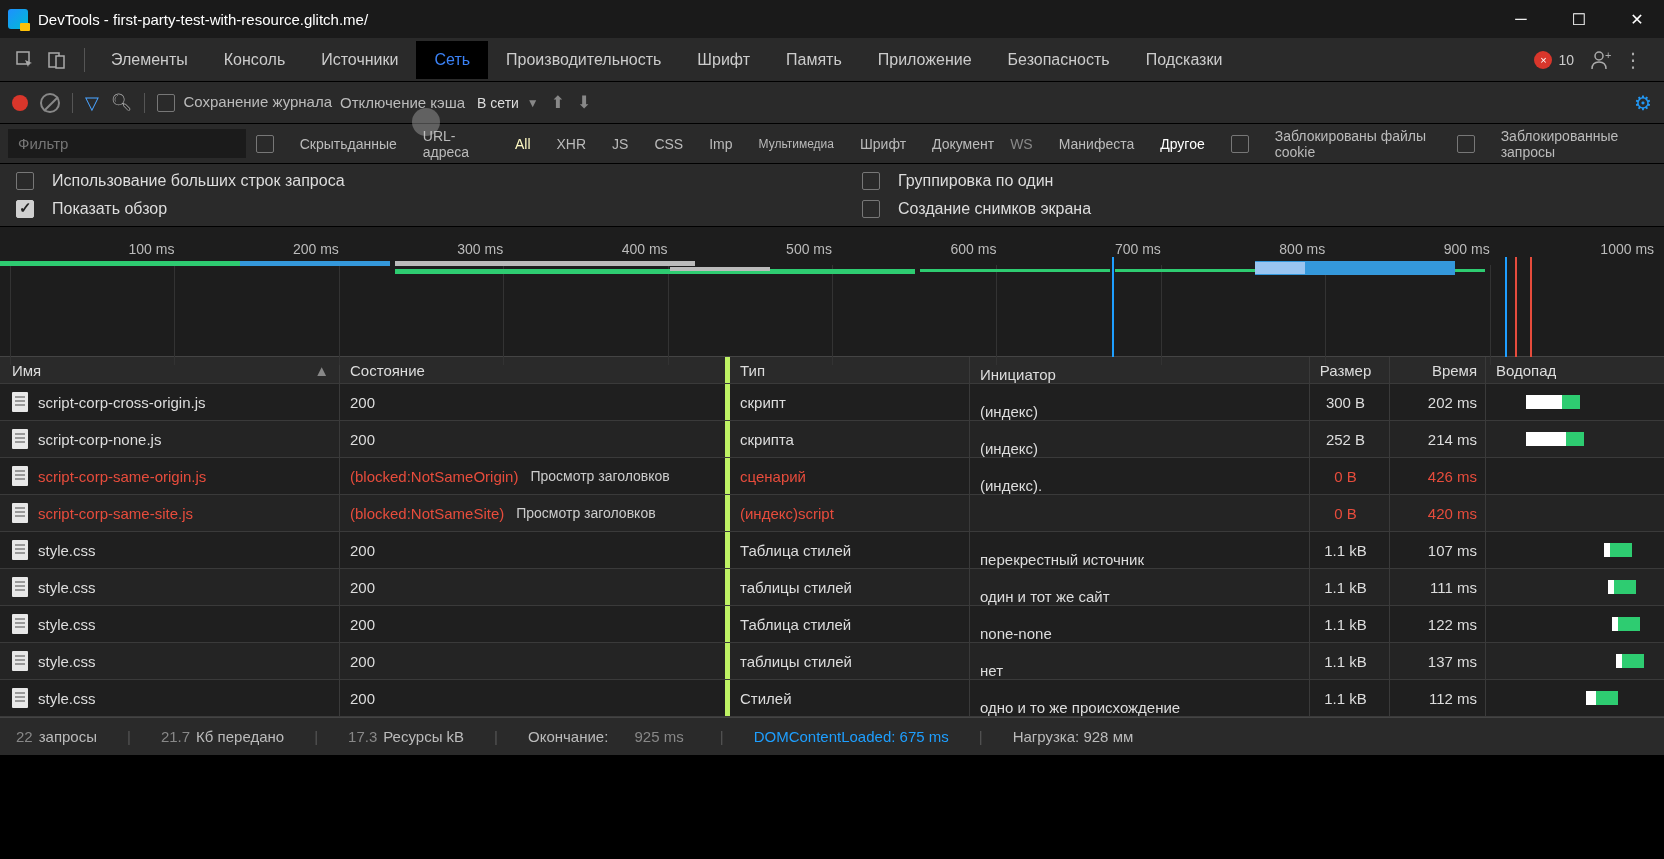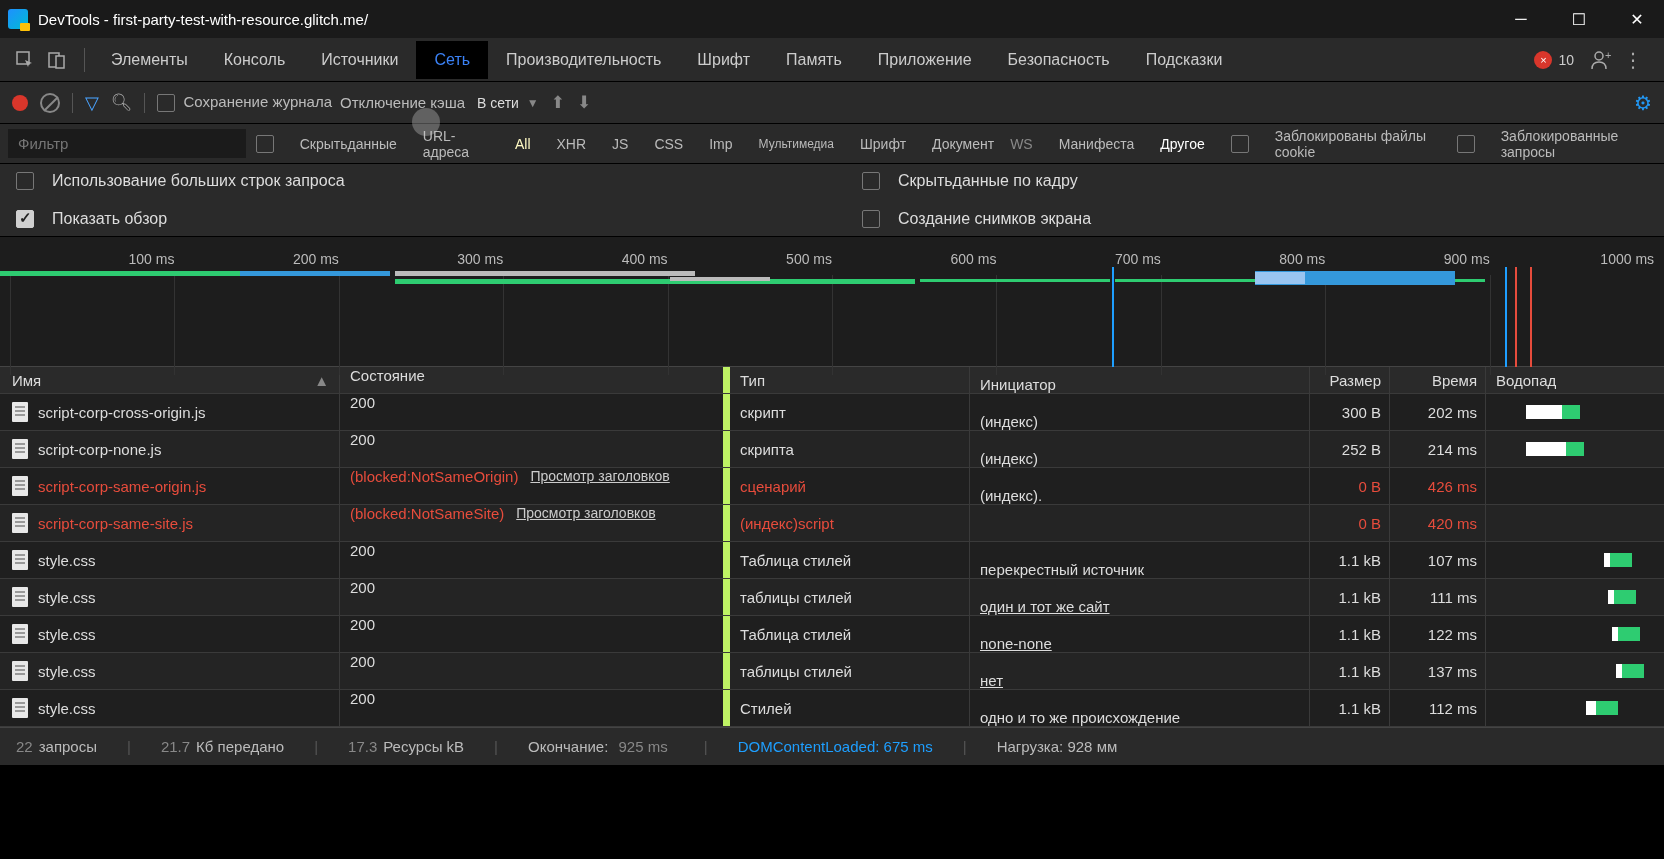--- a/index.html
+++ b/index.html
@@ -36,48 +36,48 @@
   .gear{color:#2297f3;font-size:20px;margin-left:auto}
   
   .filterbar{display:flex;align-items:center;height:40px;background:#2a2a2a;padding:0 8px;gap:10px;border-bottom:1px solid #000}
   .filter-input{background:#1b1b1b;border:none;color:#999;padding:6px 10px;width:280px;font-size:15px}
   .pill{padding:4px 8px;color:#bbb;font-size:14px;position:relative}
   .pill.highlight{color:#fff}
   .blob{position:absolute;background:rgba(200,200,200,0.35);border-radius:14px;pointer-events:none}
   .blob3{left:412px;top:108px;width:28px;height:28px;border-radius:50%}
   
   .options{display:flex;background:#2a2a2a;padding:8px 16px;gap:60px;border-bottom:1px solid #000}
-  .optcol{flex:1;display:flex;flex-direction:column;gap:20px}
+  .optcol{flex:1;display:flex;flex-direction:column;gap:10px}
   .optrow{display:flex;align-items:center;gap:10px;color:#ddd;font-size:16px}
   
   .timeline{height:130px;background:#1d1d1d;border-bottom:1px solid #444;position:relative}
   .ticks{display:flex;height:30px;align-items:flex-end;padding:0 10px;color:#bbb;font-size:14px}
   .tick{flex:1;text-align:right;position:relative}
   .tick::before{content:"";position:absolute;left:0;top:24px;width:1px;height:100px;background:#333}
   .bars{position:absolute;top:34px;left:0;right:0}
   .bar{position:absolute;height:5px}
   .vline{position:absolute;top:30px;width:2px;height:100px}
   
   .tbl{display:flex;flex-direction:column;height:360px}
   .thead,.trow{display:flex;align-items:center;border-bottom:1px solid #3a3a3a}
   .thead{height:36px;background:#2a2a2a;color:#ddd;font-size:15px}
   .trow{height:37px;background:#1f1f1f;color:#ddd;font-size:15px}
   .trow:nth-child(even){background:#242424}
   .c-name{width:340px;padding-left:12px;display:flex;align-items:center;gap:10px;border-right:1px solid #3a3a3a;height:100%}
-  .c-status{width:390px;padding-left:10px;border-right:7px solid #bef264;height:100%;display:flex;align-items:flex-start;gap:12px}
+  .c-status{width:390px;padding-left:10px;border-right:5px solid #bef264;height:100%;display:flex;align-items:center;gap:12px}
   .c-type{width:240px;padding-left:10px;border-right:1px solid #3a3a3a;height:100%;display:flex;align-items:center}
   .c-init{width:340px;padding-left:10px;border-right:1px solid #3a3a3a;height:100%;display:flex;align-items:flex-end}
-  .c-size{width:80px;text-align:right;padding-right:8px;border-right:1px solid #3a3a3a;height:100%;display:flex;align-items:center;justify-content:flex-end}
+  .c-size{width:80px;text-align:right;padding-right:8px;border-right:1px solid #3a3a3a;height:100%;display:flex;align-items:center;justify-content:center}
   .c-time{width:96px;text-align:right;padding-right:8px;border-right:1px solid #3a3a3a;height:100%;display:flex;align-items:center;justify-content:flex-end}
   .c-wf{flex:1;padding:0 10px;height:100%;display:flex;align-items:center;position:relative}
   .sort{color:#888;margin-left:auto;margin-right:10px}
   .ficon{width:16px;height:20px;background:#e8e8e8;border-radius:1px;position:relative;flex-shrink:0}
   .ficon::before{content:"";position:absolute;top:4px;left:3px;width:10px;height:2px;background:#999;box-shadow:0 4px #999,0 8px #999}
   .red{color:#e74c3c}
-  .ul{text-decoration:underline}
+  .ul{}
   .wfbar{position:absolute;height:14px;top:11px}
   
   .status{display:flex;align-items:center;height:38px;background:#2a2a2a;padding:0 16px;gap:30px;font-size:15px;color:#bbb;border-top:1px solid #444}
   .status .num{color:#888;margin-right:6px}
   .dcl{color:#1e9fff}
   .sep{color:#555}
 </style>
 </head>
 <body>
 
@@ -179,21 +179,21 @@
         <span>Использование больших строк запроса</span>
       </div>
     <div class="optrow">
         <span class="chk on"></span>
         <span>Показать обзор</span>
       </div>
   </div>
   <div class="optcol">
     <div class="optrow">
         <span class="chk"></span>
-        <span>Скрытьданные по кадру</span>
+        <span>Группировка по один</span>
       </div>
     <div class="optrow">
         <span class="chk"></span>
         <span>Создание снимков экрана</span>
       </div>
   </div>
 </div>
 
 <div class="timeline">
   <div class="ticks" id="ticks">
@@ -409,20 +409,20 @@
     </div>
 </div>
 
 <div class="status">
   <span><span class="num">22</span><span>запросы</span></span>
   <span class="sep">|</span>
   <span><span class="num">21.7</span><span>Кб передано</span></span>
   <span class="sep">|</span>
   <span><span class="num">17.3</span><span>Ресурсы kB</span></span>
   <span class="sep">|</span>
-  <span><span>Окончание:</span> <span class="num" style="margin-left:6px">925 ms</span></span>
+  <span><span>Окончание:</span> <span class="num" style="margin-left:22px">925 ms</span></span>
   <span class="sep">|</span>
   <span class="dcl">DOMContentLoaded: 675 ms</span>
   <span class="sep">|</span>
   <span>Нагрузка: 928 мм</span>
 </div>
 
 <div class="blob blob3"></div>
 
 </body></html>

